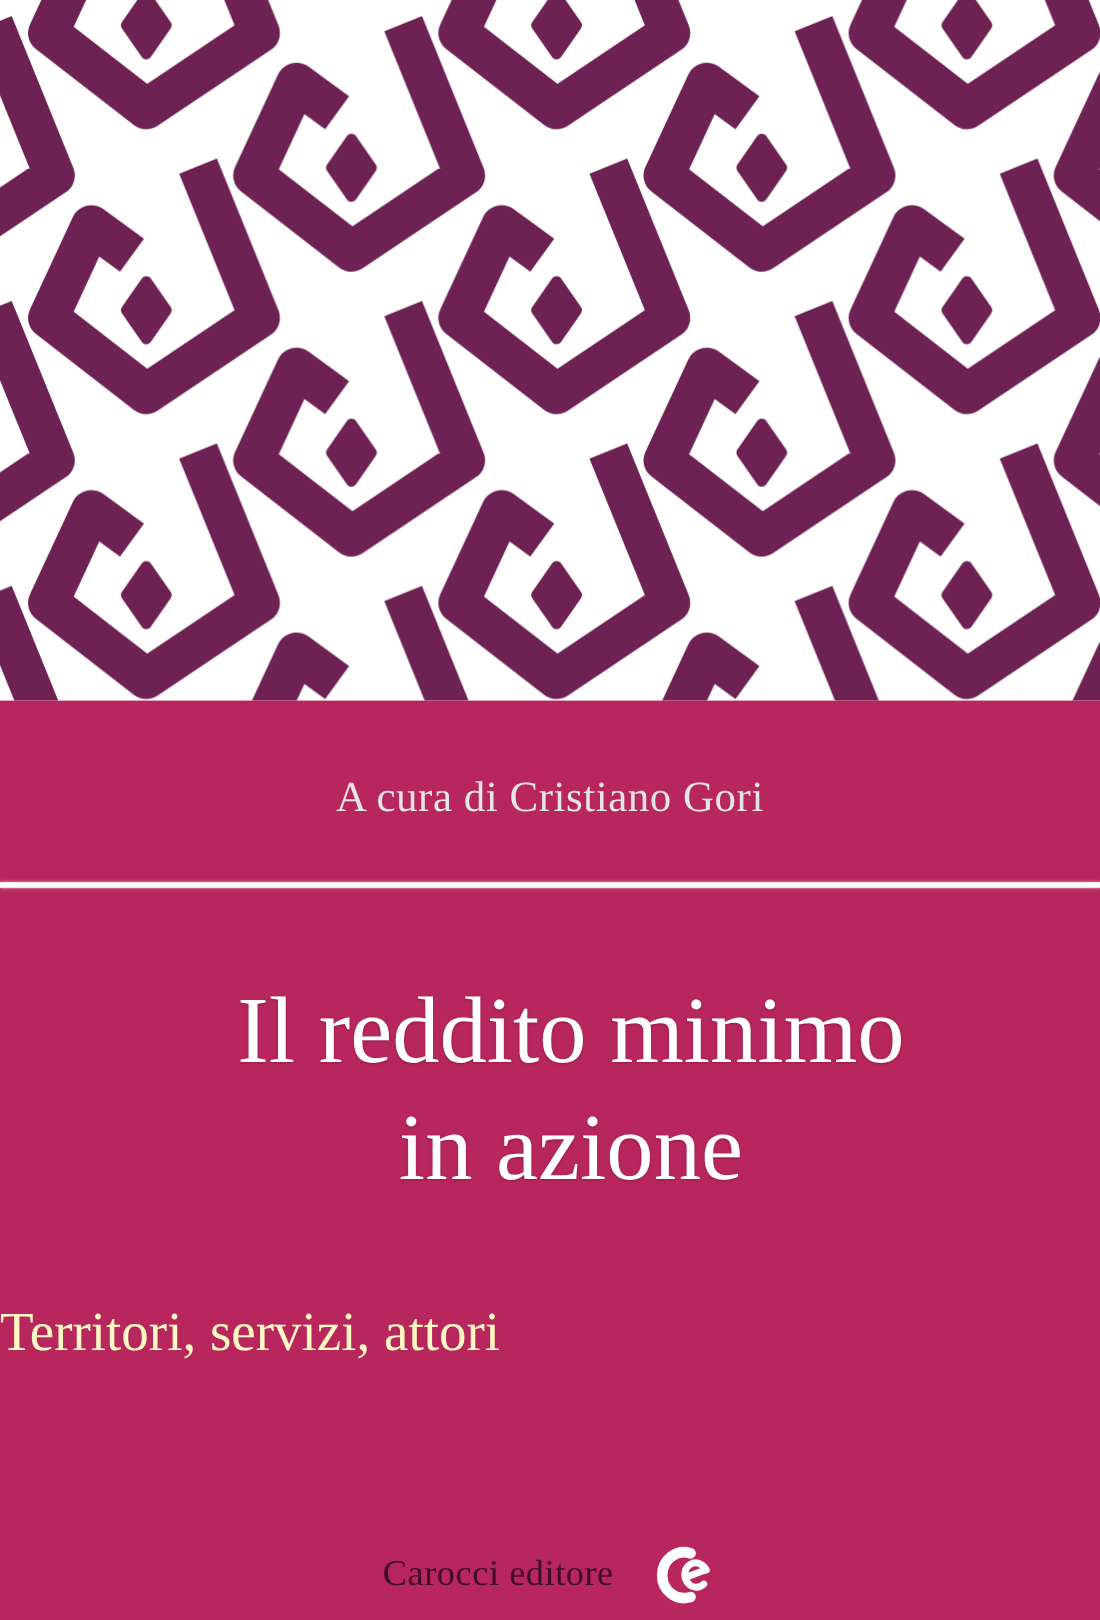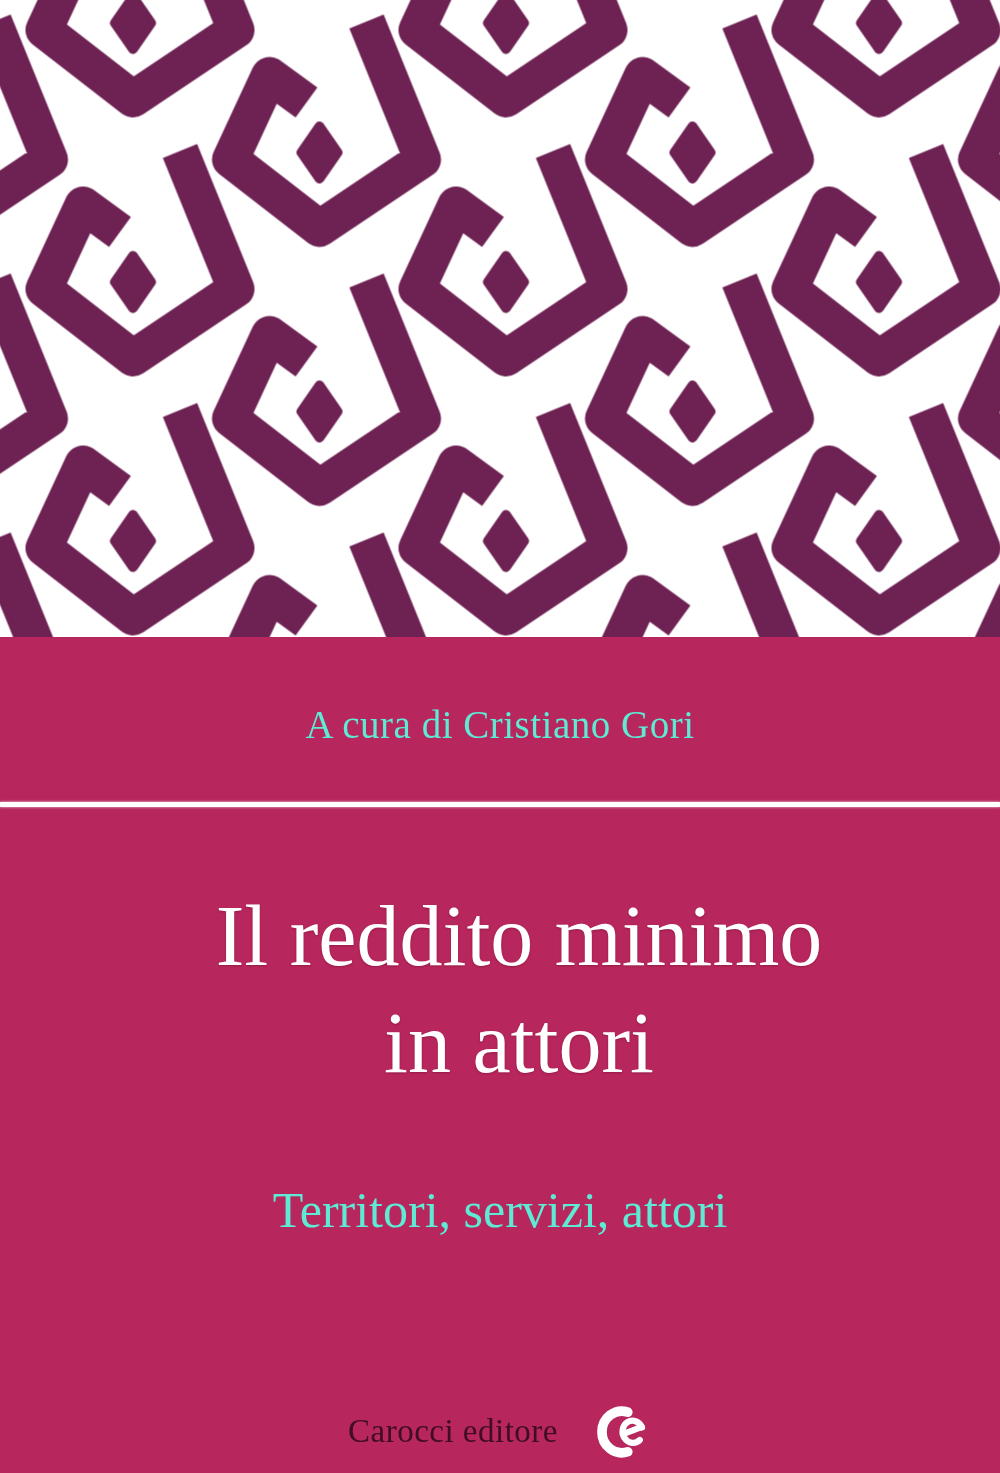--- a/index.html
+++ b/index.html
@@ -19,42 +19,42 @@
   .fret{fill:none;stroke:#6e2153;stroke-width:37;stroke-linejoin:round;stroke-linecap:butt;}
   .fret-diamond{fill:#6e2153;stroke:#6e2153;stroke-width:10;stroke-linejoin:round;}
   .pink-section{
     position:absolute;left:0;top:637px;width:1000px;height:836px;
     background:#b7265c;
   }
   .editor-line{
     position:absolute;left:0;top:704px;width:1000px;
     text-align:center;
     font-size:39px;line-height:42px;
-    color:#5eead4;
+    color:#e5e5e5;
     letter-spacing:0.5px;
   }
   .rule{
     position:absolute;left:0;top:802px;width:1000px;height:5px;
     background:#ffffff;
     box-shadow:0 0 3px rgba(255,255,255,0.8);
   }
   .book-title{
     position:absolute;left:0;top:883px;width:1000px;
     margin:0;
     text-align:center;
     font-size:86px;line-height:107px;font-weight:normal;
     color:#ffffff;
     text-shadow:0 1px 2px rgba(90,10,40,0.35);
   }
   .book-title span{display:block;padding-left:38px;}
   .book-subtitle{
     position:absolute;left:0;top:1183px;width:1000px;
-    text-align:center;
+    text-align:left;
     font-size:50px;line-height:54px;
-    color:#5eead4;
+    color:#fef9c3;
   }
   .footer-row{
     position:absolute;left:0;top:1398px;width:1000px;height:66px;
     display:flex;align-items:center;justify-content:center;
     gap:32px;
   }
   .footer-text{
     font-size:33px;color:#3f0d27;letter-spacing:0.5px;white-space:nowrap;
   }
   .logo{width:58px;height:60px;flex:0 0 auto;margin:0 2px;}
@@ -86,21 +86,21 @@
   </div>
 
   <div class="pink-section"></div>
 
   <div class="editor-line">A cura di Cristiano Gori</div>
 
   <div class="rule"></div>
 
   <h1 class="book-title">
     <span>Il reddito minimo</span>
-    <span>in attori</span>
+    <span>in azione</span>
   </h1>
 
   <div class="book-subtitle">Territori, servizi, attori</div>
 
   <div class="footer-row">
     <span class="footer-text">Carocci editore</span>
     <svg class="logo" viewBox="0 0 60 62" xmlns="http://www.w3.org/2000/svg">
 
       <path d="M 37,11.5 A 20.5,21.5 0 1 0 37,52.5" fill="none" stroke="#ffffff" stroke-width="10" stroke-linecap="round"></path>
 

